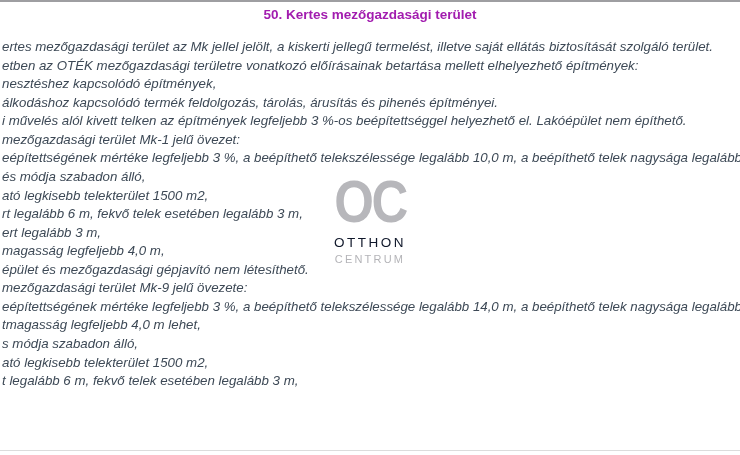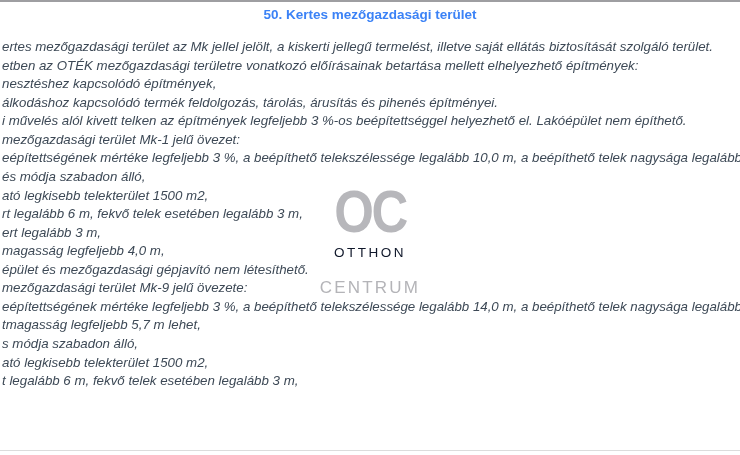--- a/index.html
+++ b/index.html
@@ -24,40 +24,40 @@
     position: absolute; top: 450px; left: 0;
     width: 740px; height: 1px;
     background: #dcdcdc;
   }
   .page-title {
     position: absolute; top: 7px; left: 0;
     width: 740px;
     text-align: center;
     font-size: 13.5px;
     font-weight: bold;
-    color: #3b82f6;
+    color: #a21caf;
   }
   .body-text {
     position: absolute; top: 38px; left: 2px;
     width: 738px;
     z-index: 1;
     font-style: italic;
   }
   .text-line {
     display: block;
     white-space: nowrap;
     overflow: hidden;
     height: 18.57px;
     line-height: 18.57px;
     font-size: 13.3px;
     color: #3d4956;
   }
   .watermark {
     position: absolute;
-    top: 188px; left: 0;
+    top: 178px; left: 0;
     width: 740px;
     text-align: center;
     z-index: 0;
     user-select: none;
   }
   .watermark-initials {
     display: inline-block;
     font-size: 60px;
     font-weight: bold;
     letter-spacing: -3px;
@@ -66,22 +66,22 @@
     transform: scaleX(0.85);
     transform-origin: center;
   }
   .watermark-line1 {
     margin-top: 9px;
     font-size: 13.5px;
     letter-spacing: 2.5px;
     color: #0f172a;
   }
   .watermark-line2 {
-    margin-top: 18px;
-    font-size: 17px;
+    margin-top: 3px;
+    font-size: 11px;
     letter-spacing: 2.2px;
     color: #b4b4b8;
   }
 </style>
 </head>
 <body>
 
 <div class="page">
 
   <div class="top-border"></div>
@@ -103,21 +103,21 @@
       <div class="text-line">mezőgazdasági terület Mk-1 jelű övezet:</div>
       <div class="text-line">eépítettségének mértéke legfeljebb 3 %, a beépíthető telekszélessége legalább 10,0 m, a beépíthető telek nagysága legalább 720</div>
       <div class="text-line">és módja szabadon álló,</div>
       <div class="text-line">ató legkisebb telekterület 1500 m2,</div>
       <div class="text-line">rt legalább 6 m, fekvő telek esetében legalább 3 m,</div>
       <div class="text-line">ert legalább 3 m,</div>
       <div class="text-line">magasság legfeljebb 4,0 m,</div>
       <div class="text-line">épület és mezőgazdasági gépjavító nem létesíthető.</div>
       <div class="text-line">mezőgazdasági terület Mk-9 jelű övezete:</div>
       <div class="text-line">eépítettségének mértéke legfeljebb 3 %, a beépíthető telekszélessége legalább 14,0 m, a beépíthető telek nagysága legalább 1500</div>
-      <div class="text-line">tmagasság legfeljebb 5,7 m lehet,</div>
+      <div class="text-line">tmagasság legfeljebb 4,0 m lehet,</div>
       <div class="text-line">s módja szabadon álló,</div>
       <div class="text-line">ató legkisebb telekterület 1500 m2,</div>
       <div class="text-line">t legalább 6 m, fekvő telek esetében legalább 3 m,</div>
     </div>
 
   <div class="bottom-border"></div>
 
 </div>
 
 </body></html>

